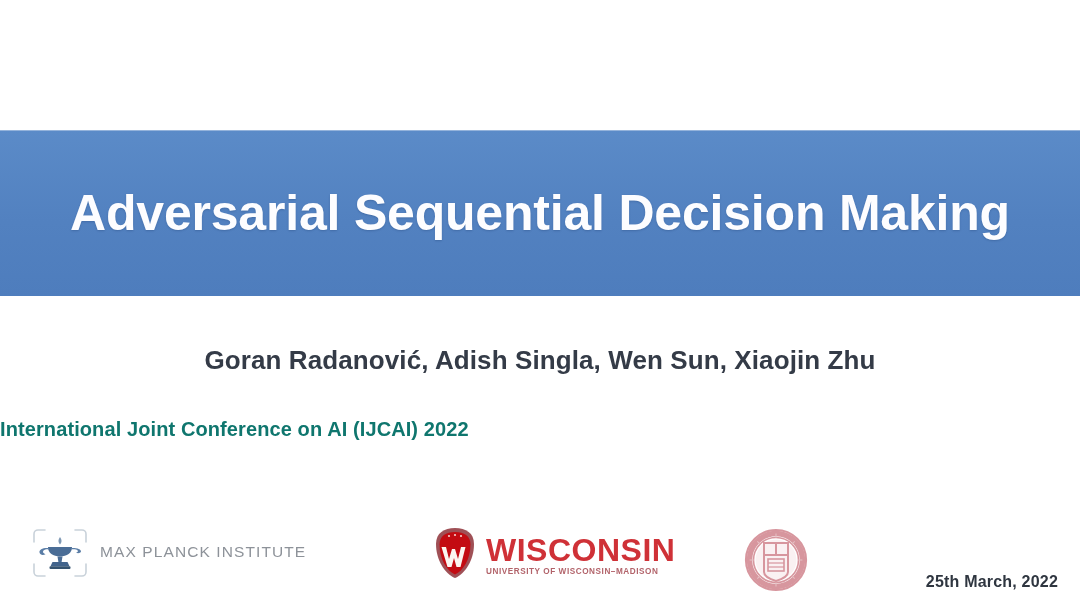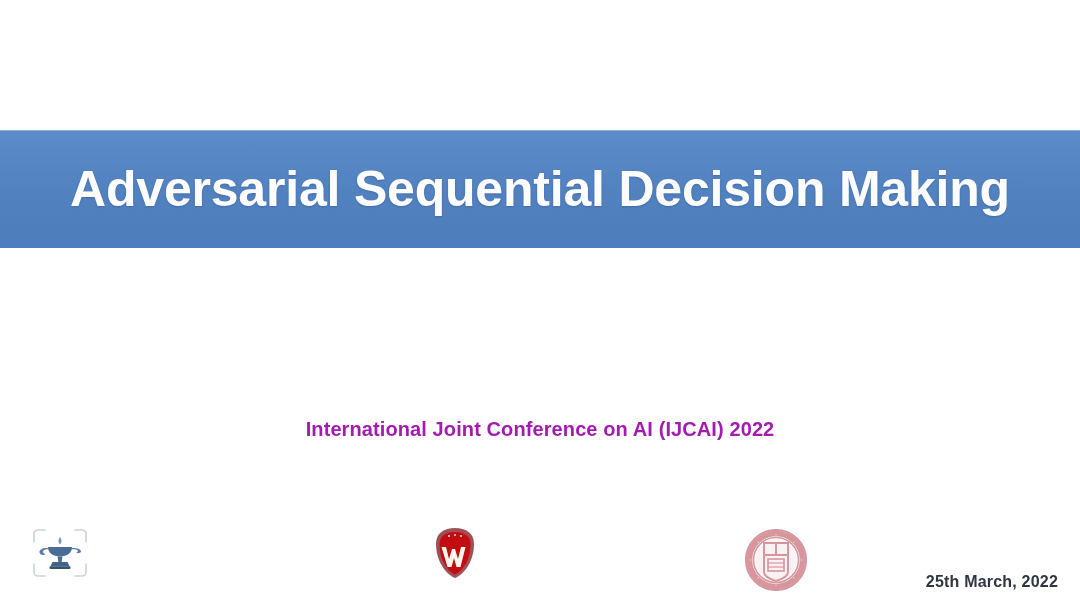--- a/index.html
+++ b/index.html
@@ -19,21 +19,21 @@
     background: #ffffff;
     overflow: hidden;
   }
 
   
   .title-banner {
     position: absolute;
     left: 0;
     top: 130px;
     width: 1080px;
-    height: 118px;
+    height: 166px;
     background: linear-gradient(180deg, #5b8bc8 0%, #5281c0 55%, #4e7dbd 100%);
     display: flex;
     align-items: center;
     justify-content: center;
     box-shadow: 0 1px 0 rgba(255,255,255,0.35) inset;
   }
   .title-text {
     font-size: 50px;
     font-weight: bold;
     color: #fdfdff;
@@ -54,24 +54,24 @@
     font-size: 26px;
     font-weight: bold;
     color: #343b47;
     letter-spacing: 0.1px;
   }
   .venue {
     position: absolute;
     left: 0;
     top: 418px;
     width: 1080px;
-    text-align: center;
+    text-align: left;
     font-size: 20px;
     font-weight: bold;
-    color: #a21caf;
+    color: #0f766e;
     letter-spacing: 0.1px;
   }
 
   
   .logo-strip {
     position: absolute;
     left: 0;
     top: 520px;
     width: 1080px;
     height: 88px;
@@ -163,20 +163,21 @@
 </style>
 </head>
 <body>
 
 <div class="slide">
 
   <div class="title-banner">
     <div class="title-text">Adversarial Sequential Decision Making</div>
   </div>
 
+  <div class="authors">Goran Radanović, Adish Singla, Wen Sun, Xiaojin Zhu</div>
 
   <div class="venue">International Joint Conference on AI (IJCAI) 2022</div>
 
   <div class="logo-strip">
 
     <div class="mpi-logo">
       <div class="mpi-mark">
         <svg viewBox="0 0 56 50" width="56" height="50" aria-hidden="true">
 
           <path d="M13 2 H6 A4 4 0 0 0 2 6 V14" fill="none" stroke="#c9d2da" stroke-width="1.6" stroke-linecap="round"></path>
@@ -193,33 +194,38 @@
           <path d="M39.5 20 C45 19.8 49.5 21.5 49 23.6 C48.6 25.2 46 25.6 44 24.8 C45.6 24.2 46.2 23.4 45.8 22.7 C45.2 21.7 42.5 21.2 39.5 21.4 Z" fill="#5a7da6"></path>
 
           <path d="M25.5 28.5 H30.5 L29.6 34 H26.4 Z" fill="#4a6d96"></path>
 
           <path d="M20 34 H36 L38 38.5 H18 Z" fill="#3f6screen" fill-opacity="0"></path>
           <path d="M20.5 34 H35.5 L37.5 38.3 H18.5 Z" fill="#42648c"></path>
           <rect x="17.5" y="38.3" width="21" height="2.6" rx="1" fill="#34526f"></rect>
         </svg>
       </div>
       <div class="mpi-text">
+        <span class="mpi-line1">MAX PLANCK INSTITUTE</span>
       </div>
     </div>
 
     <div class="wisc-logo">
       <div class="wisc-crest">
         <svg viewBox="0 0 50 54" width="50" height="54" aria-hidden="true">
           <path d="M25 2 C36 2 44 7 44 18 C44 34 35 48 25 52 C15 48 6 34 6 18 C6 7 14 2 25 2 Z" fill="#8e3138" opacity="0.85"></path>
           <path d="M25 6 C34 6 40.5 10 40.5 18.5 C40.5 33 33 45 25 48.5 C17 45 9.5 33 9.5 18.5 C9.5 10 16 6 25 6 Z" fill="#c5050c" opacity="0.92"></path>
           <path d="M11.5 21 L16 21 L19 33 L22 23 L25 23 L28 33 L31 21 L35.5 21 L30.5 41 L26.5 41 L24 32 L21.5 41 L17.5 41 Z" fill="#fbf5f0"></path>
           <circle cx="19" cy="10" r="1.1" fill="#fbf5f0" opacity="0.85"></circle>
           <circle cx="25" cy="9" r="1.1" fill="#fbf5f0" opacity="0.85"></circle>
           <circle cx="31" cy="10" r="1.1" fill="#fbf5f0" opacity="0.85"></circle>
         </svg>
+      </div>
+      <div class="wisc-text">
+        <span class="wisc-name">WISCONSIN</span>
+        <span class="wisc-sub">UNIVERSITY OF WISCONSIN–MADISON</span>
       </div>
     </div>
 
     <div class="cornell-logo">
       <div>
         <svg viewBox="0 0 64 64" width="64" height="64" aria-hidden="true">
           <g opacity="0.55">
             <circle cx="32" cy="32" r="30" fill="none" stroke="#b7414f" stroke-width="2.2"></circle>
             <circle cx="32" cy="32" r="26.5" fill="none" stroke="#b7414f" stroke-width="5.5"></circle>
             <circle cx="32" cy="32" r="22.5" fill="none" stroke="#b7414f" stroke-width="1.6"></circle>

